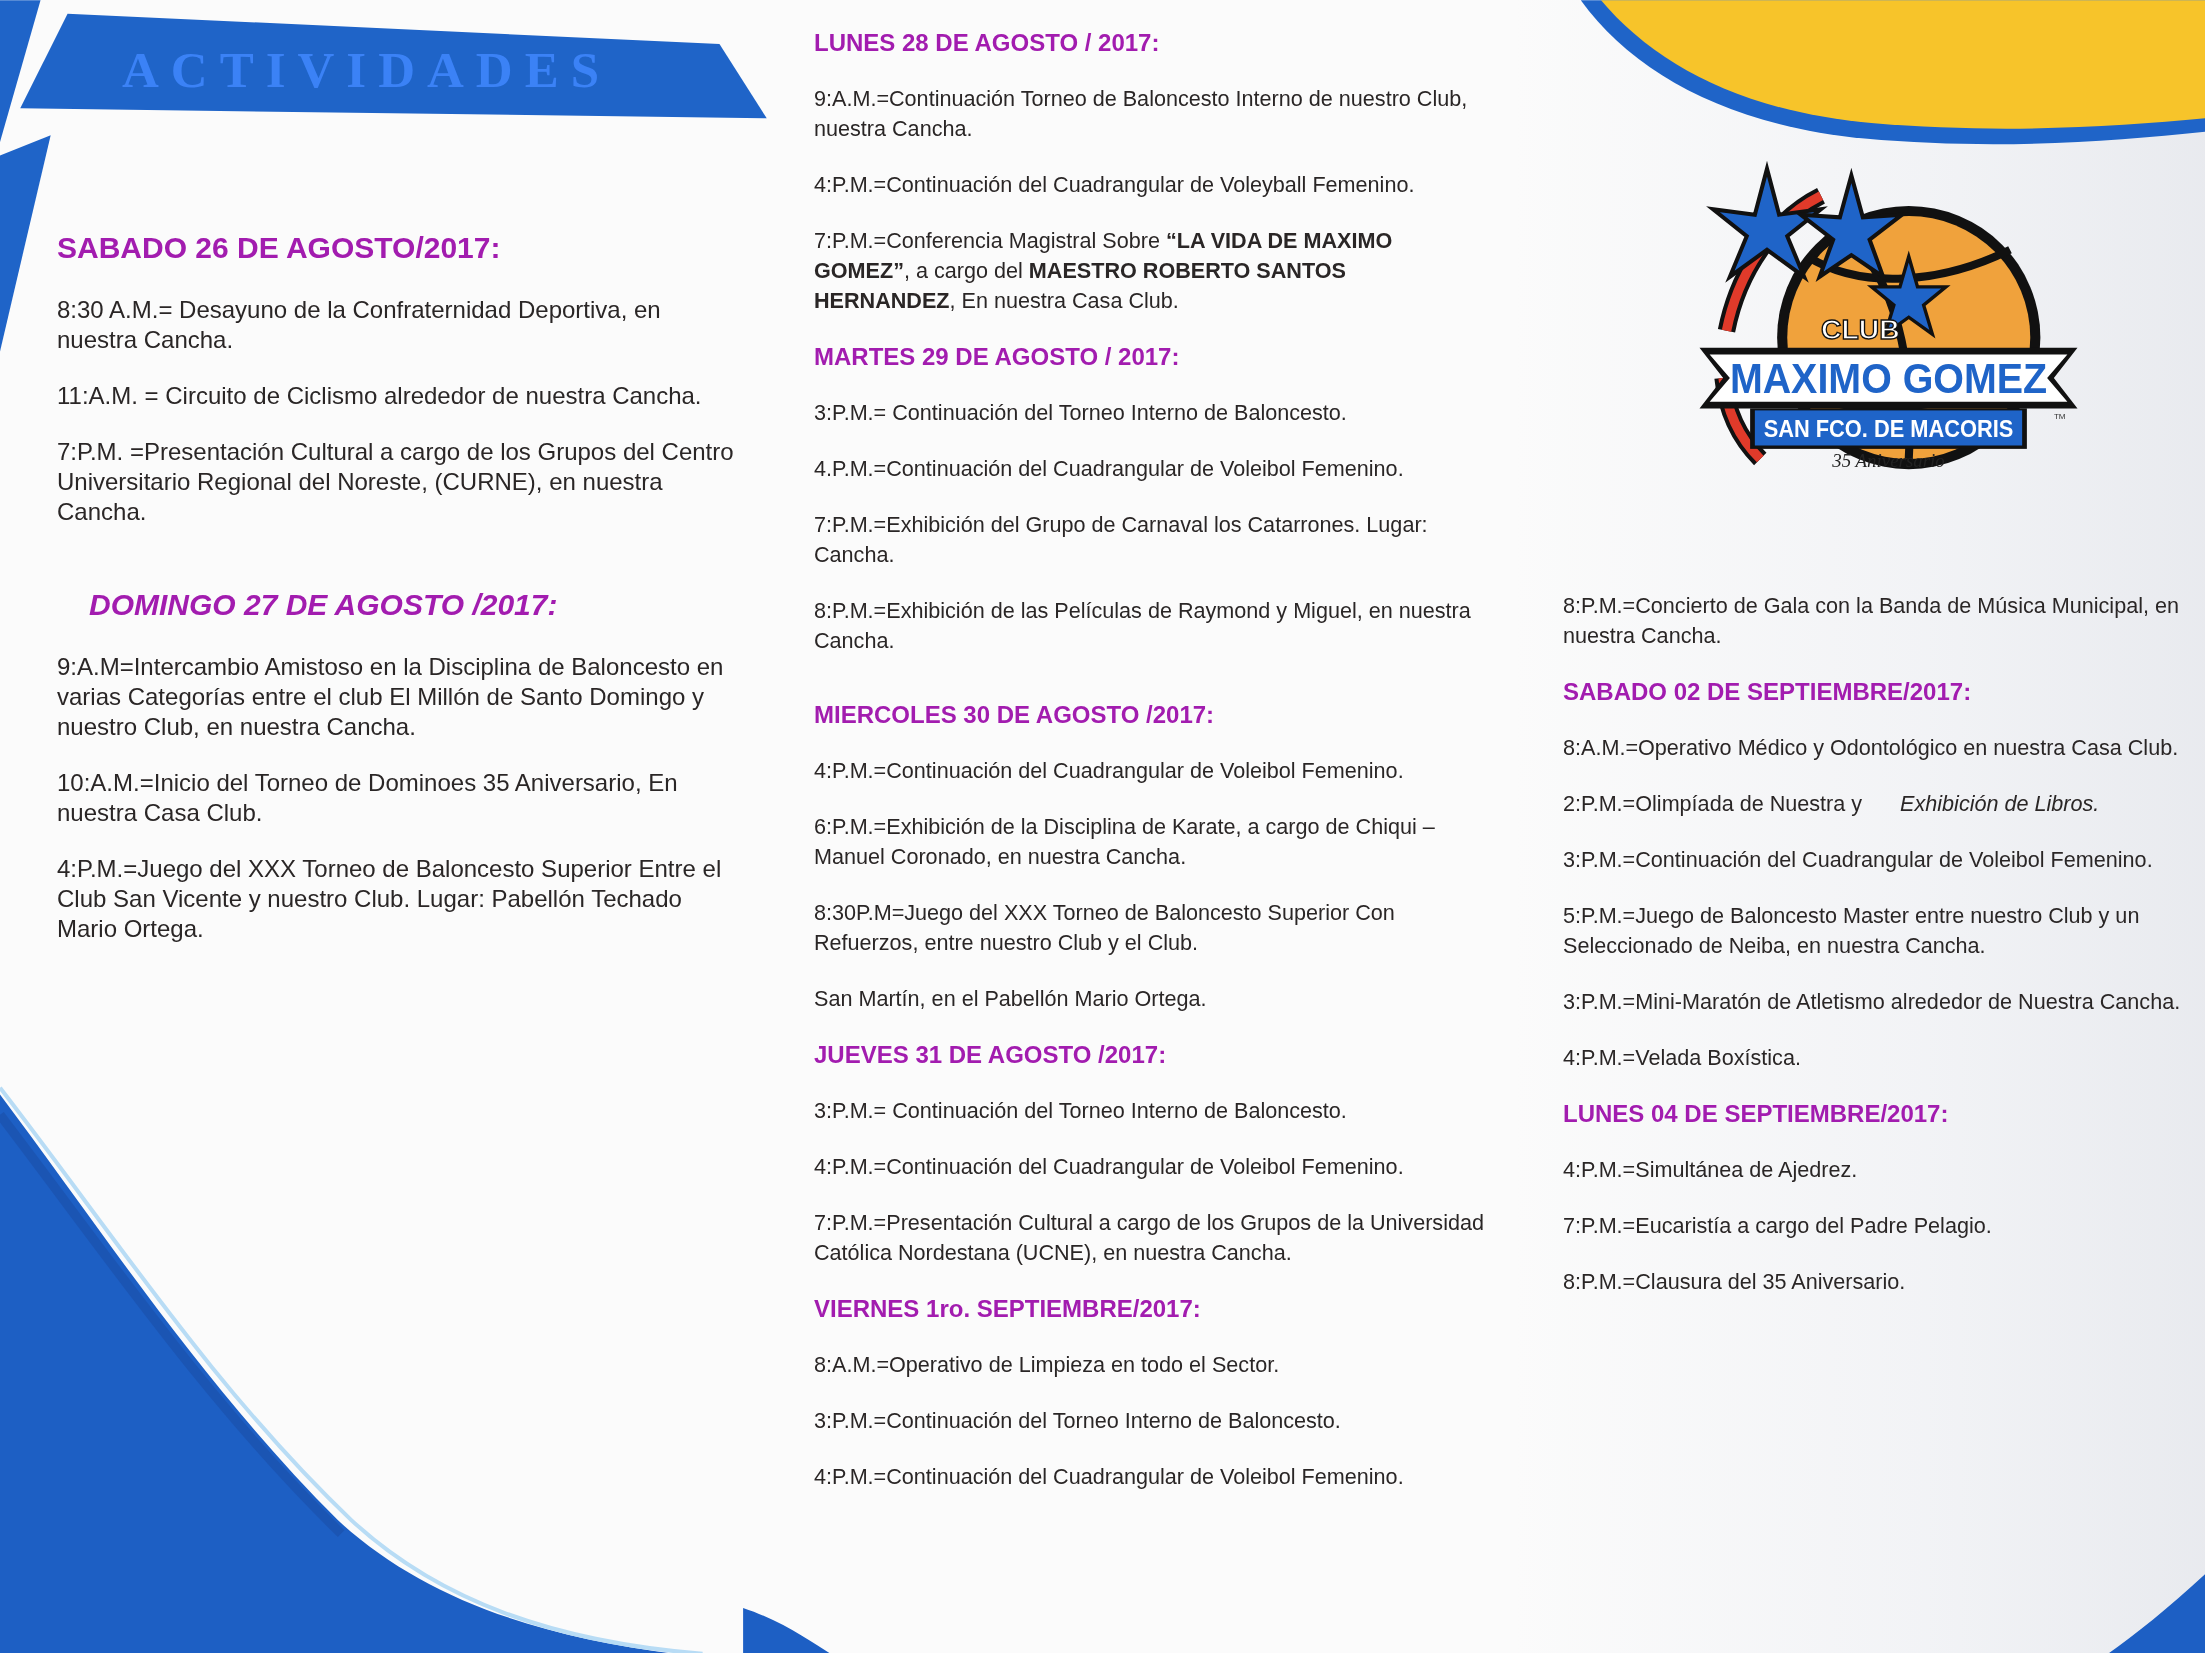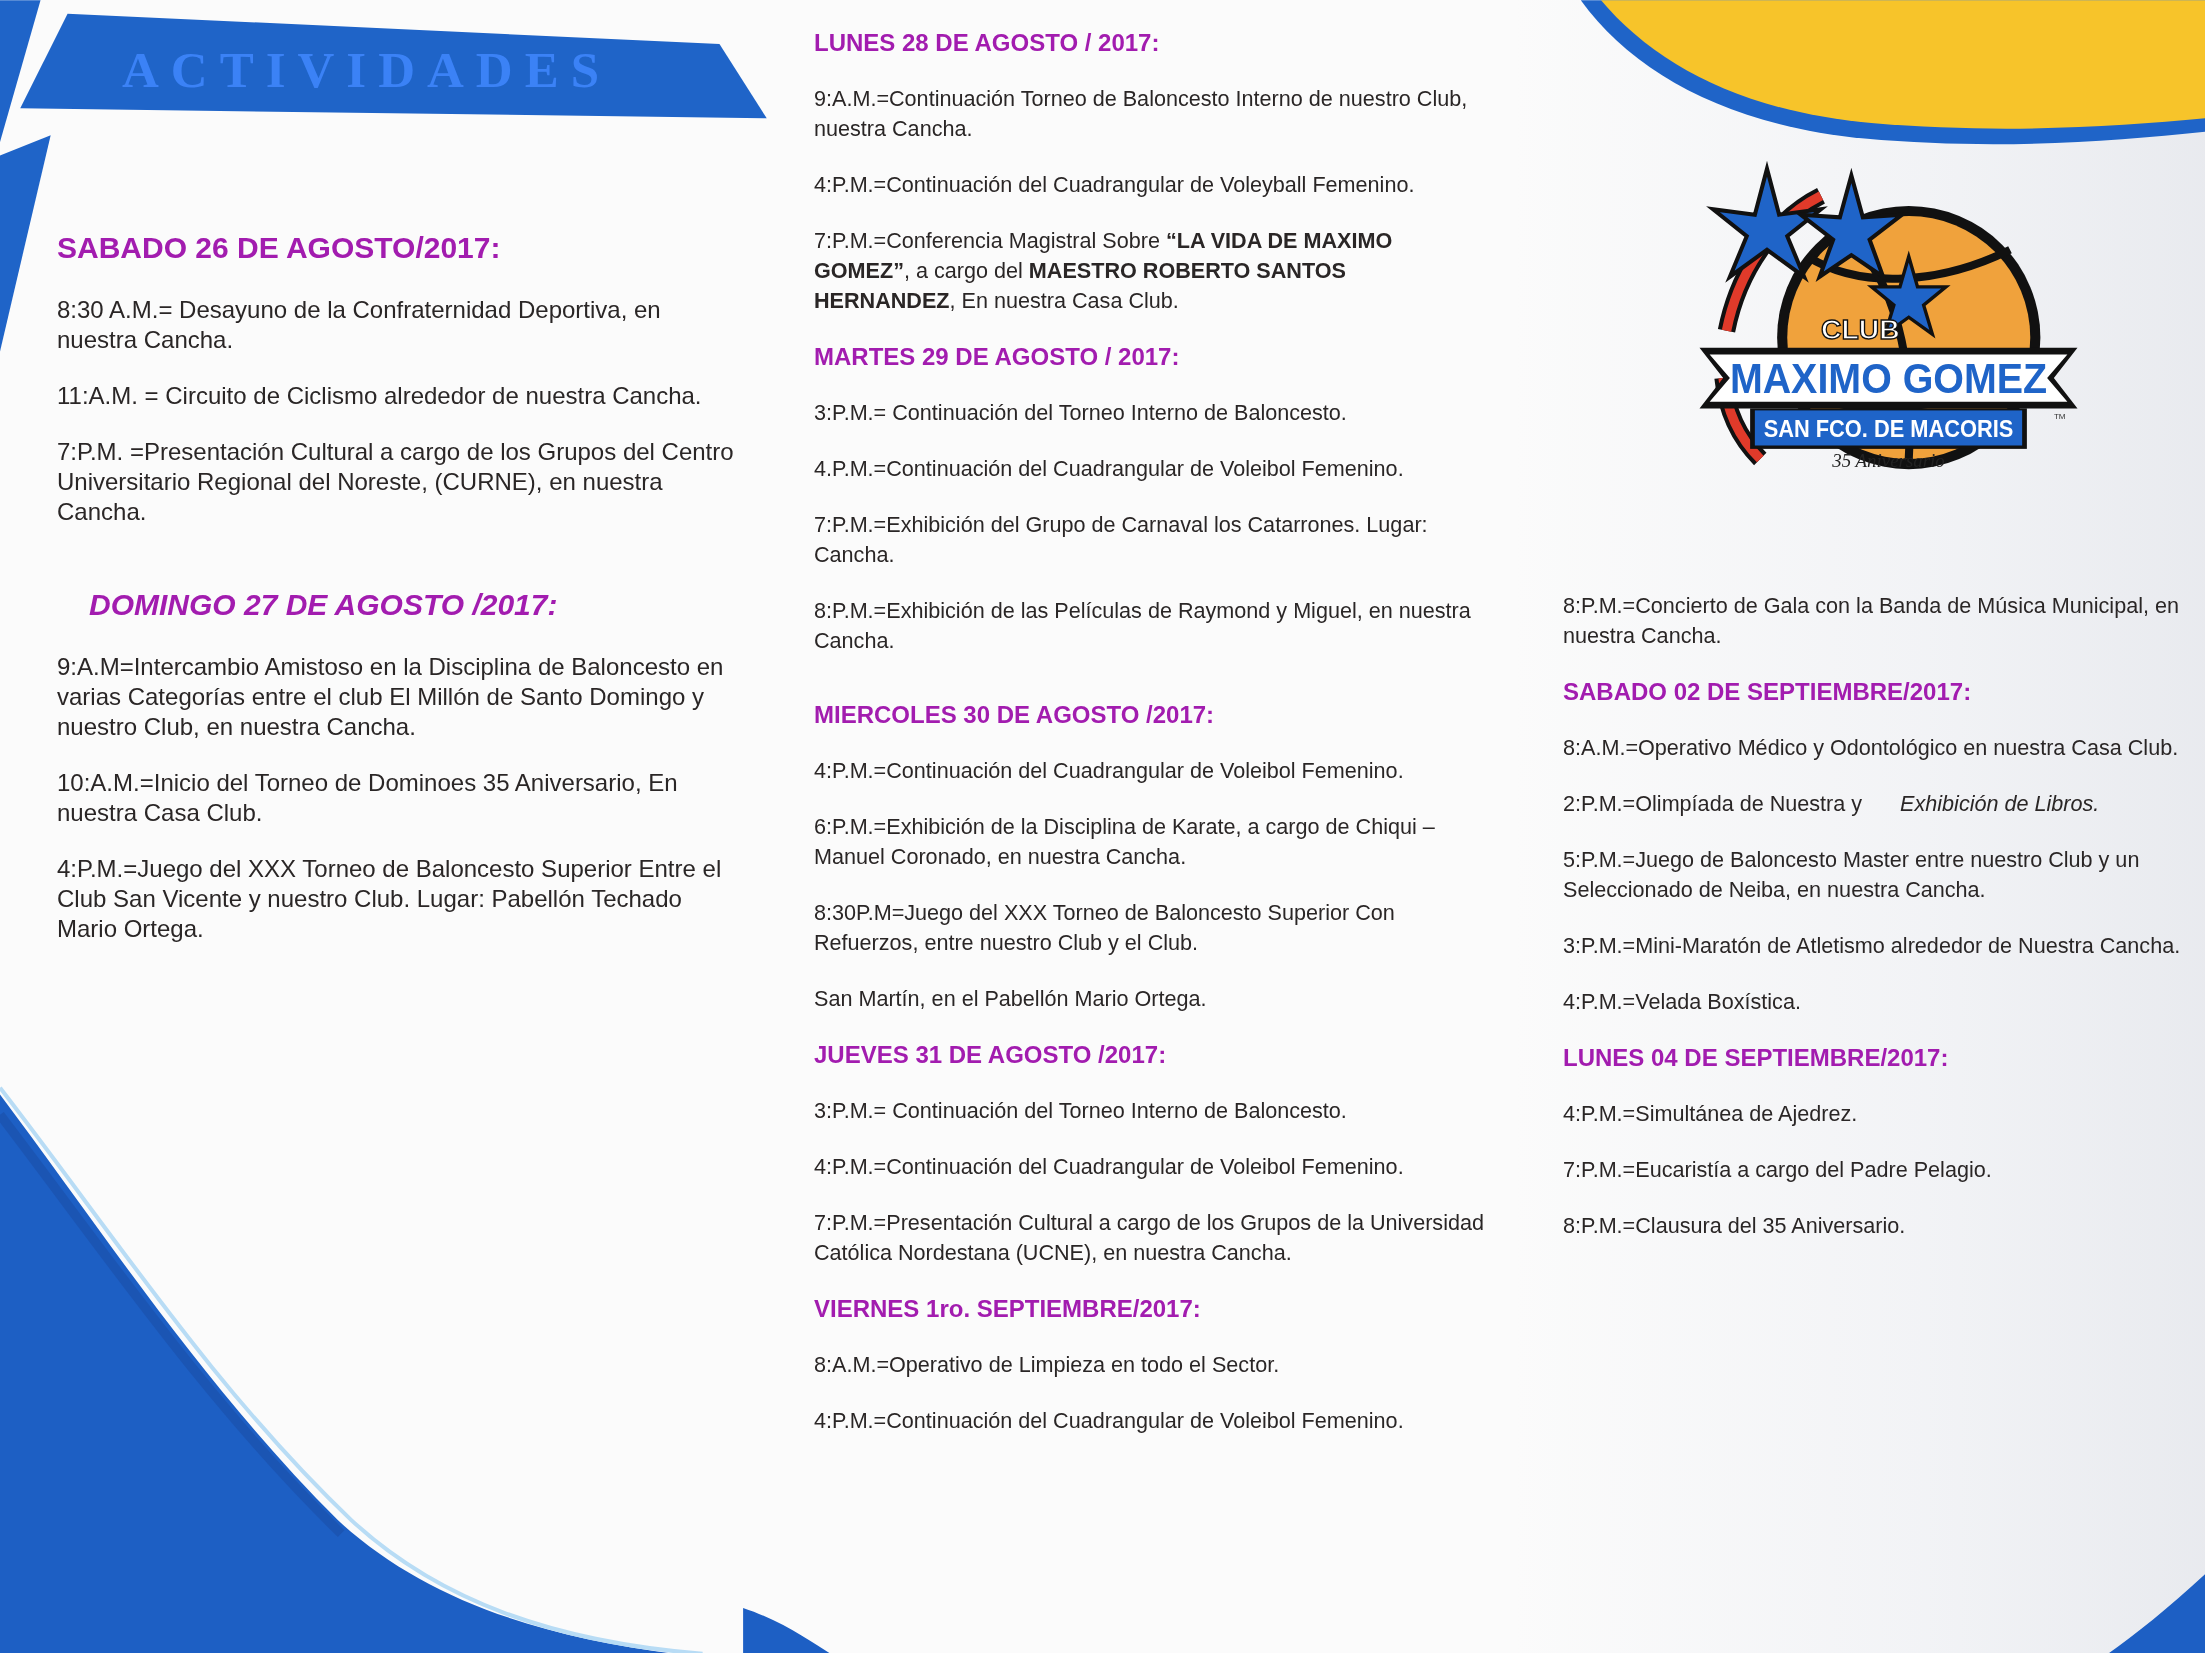--- a/index.html
+++ b/index.html
@@ -115,32 +115,34 @@
   </section>
   <section class="day">
     <h2 class="day-title">JUEVES 31 DE AGOSTO /2017:</h2>
     <p class="event"><span>3:P.M.=</span><span> Continuación del Torneo Interno de Baloncesto.</span></p>
     <p class="event"><span>4:P.M.=</span><span>Continuación del Cuadrangular de Voleibol Femenino.</span></p>
     <p class="event"><span>7:P.M.=</span><span>Presentación Cultural a cargo de los Grupos de la Universidad Católica Nordestana (UCNE), en nuestra Cancha.</span></p>
   </section>
   <section class="day">
     <h2 class="day-title">VIERNES 1ro. SEPTIEMBRE/2017:</h2>
     <p class="event"><span>8:A.M.=</span><span>Operativo de Limpieza en todo el Sector.</span></p>
+    <p class="event"><span>3:P.M.=</span><span>Continuación del Torneo Interno de Baloncesto.</span></p>
     <p class="event"><span>4:P.M.=</span><span>Continuación del Cuadrangular de Voleibol Femenino.</span></p>
   </section>
 </div>
 
 <div class="col col-right">
   <section class="day">
     <p class="event"><span>8:P.M.=</span><span>Concierto de Gala con la Banda de Música Municipal, en nuestra Cancha.</span></p>
   </section>
   <section class="day">
     <h2 class="day-title">SABADO 02 DE SEPTIEMBRE/2017:</h2>
     <p class="event"><span>8:A.M.=</span><span>Operativo Médico y Odontológico en nuestra Casa Club.</span></p>
     <p class="event"><span>2:P.M.=</span><span>Olimpíada de Nuestra y </span><span class="i">Exhibición de Libros.</span></p>
+    <p class="event"><span>3:P.M.=</span><span>Continuación del Cuadrangular de Voleibol Femenino.</span></p>
     <p class="event"><span>5:P.M.=</span><span>Juego de Baloncesto Master entre nuestro Club y un Seleccionado de Neiba, en nuestra Cancha.</span></p>
     <p class="event"><span>3:P.M.=</span><span>Mini-Maratón de Atletismo alrededor de Nuestra Cancha.</span></p>
     <p class="event"><span>4:P.M.=</span><span>Velada Boxística.</span></p>
   </section>
   <section class="day">
     <h2 class="day-title">LUNES 04 DE SEPTIEMBRE/2017:</h2>
     <p class="event"><span>4:P.M.=</span><span>Simultánea de Ajedrez.</span></p>
     <p class="event"><span>7:P.M.=</span><span>Eucaristía a cargo del Padre Pelagio.</span></p>
     <p class="event"><span>8:P.M.=</span><span>Clausura del 35 Aniversario.</span></p>
   </section>

